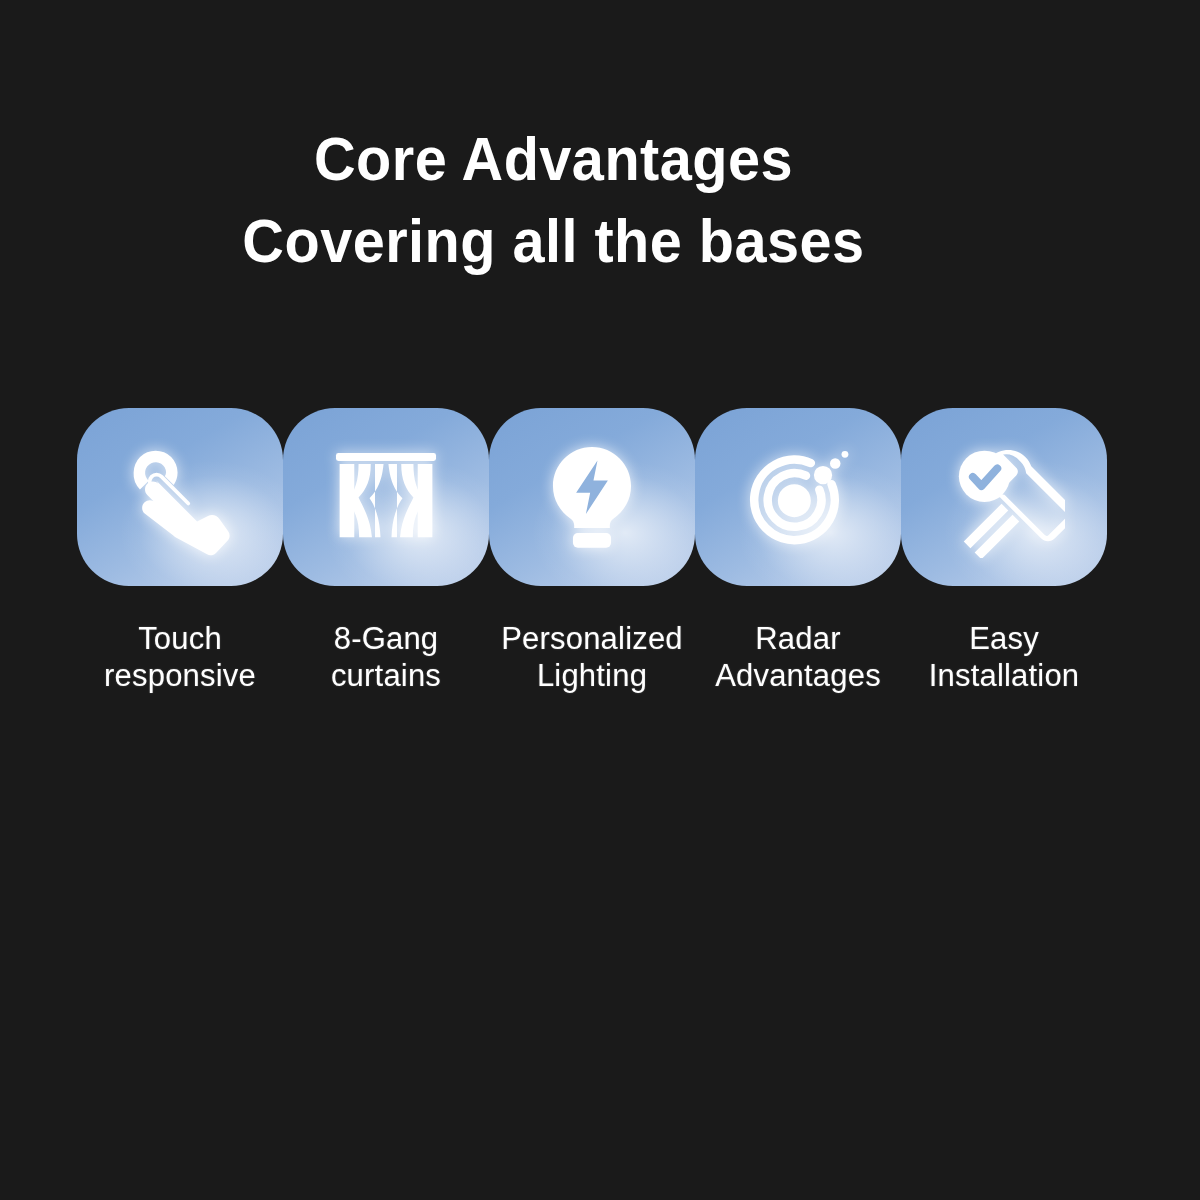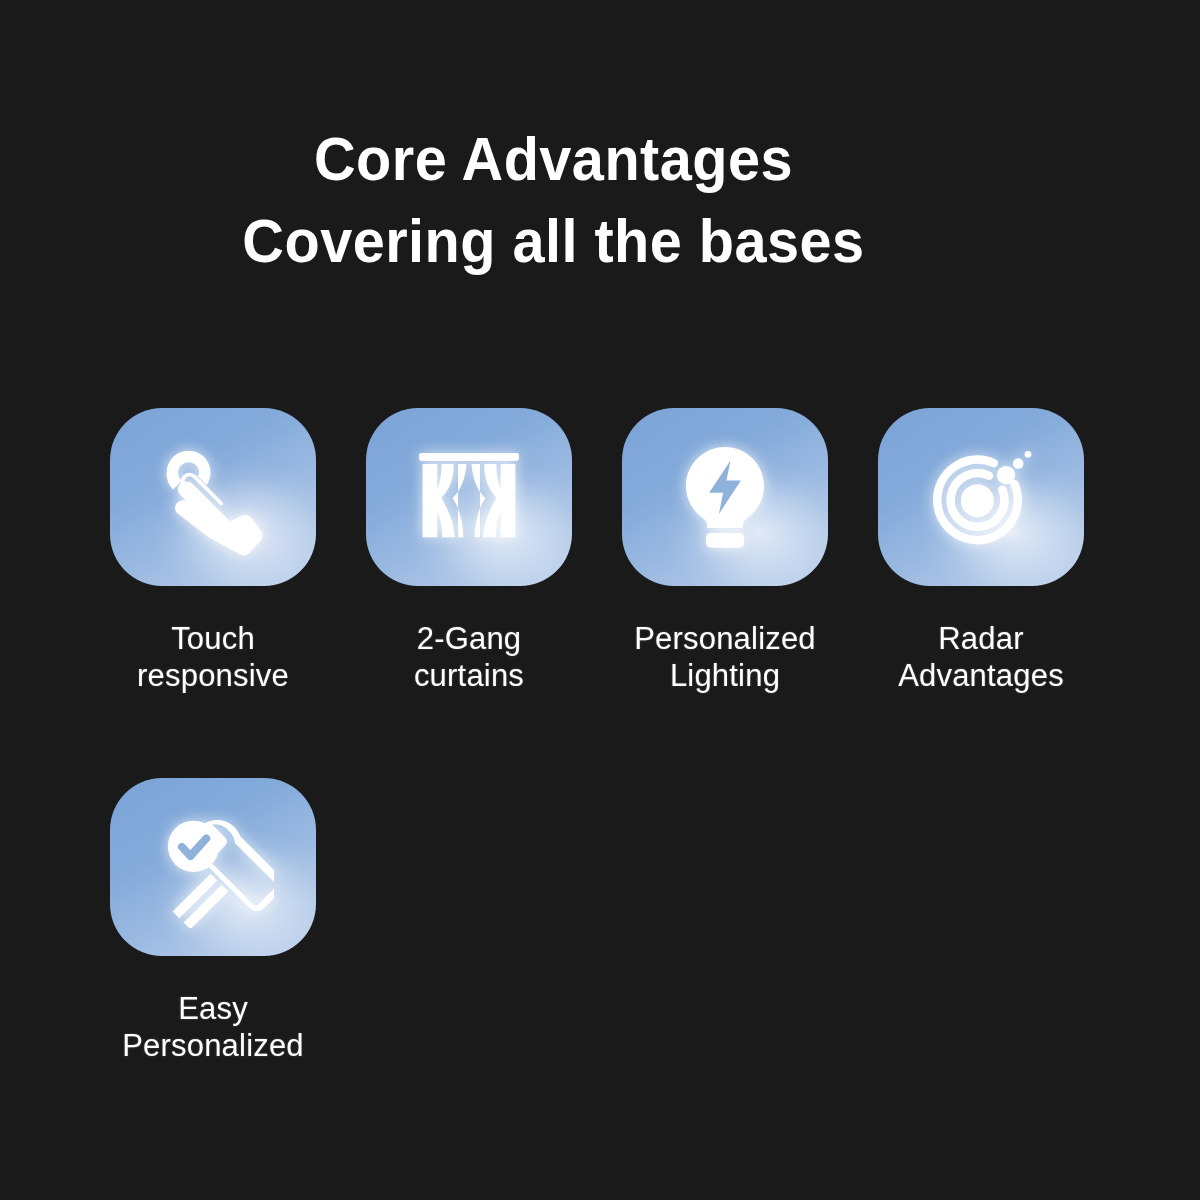--- a/index.html
+++ b/index.html
@@ -33,28 +33,27 @@
     letter-spacing: 0.5px;
     transform: scaleX(0.93);
     transform-origin: center;
     white-space: nowrap;
   }
 
   
   .grid {
     position: absolute;
     top: 408px;
-    left: 89px;
+    left: 77px;
     width: 1016px;
     display: grid;
-    grid-template-columns: repeat(4, 1fr);
+    grid-template-columns: repeat(5, 1fr);
     grid-template-rows: repeat(2, 362px);
     column-gap: 0px;
     row-gap: 0px;
-    gap: 8px;
   }
   .cell {
     display: flex;
     flex-direction: column;
     align-items: center;
   }
 
   
   .tile {
     width: 206px;
@@ -129,21 +128,21 @@
           <rect x="9" y="14" width="82" height="6.5" rx="2" fill="#ffffff"></rect>
           <path d="M12 23h12v60H12V23Z" fill="#ffffff"></path>
           <path d="M27.5 23h10c0 13-3.5 20.5-10 27.5C31 58 37 67 38.5 83H28C28 68 24 60 18 53c7-8 9.5-17 9.5-30Z" fill="#ffffff"></path>
           <path d="M41 23h7c-1.5 16-6.5 23-11.5 28C41 57 45 68 45.5 83H41V23Z" fill="#ffffff"></path>
           <path d="M88 23H76v60h12V23Z" fill="#ffffff"></path>
           <path d="M72.5 23h-10c0 13 3.5 20.5 10 27.5C69 58 63 67 61.5 83H72c0-15 4-23 10-30-7-8-9.5-17-9.5-30Z" fill="#ffffff"></path>
           <path d="M59 23h-7c1.5 16 6.5 23 11.5 28C59 57 55 68 54.5 83H59V23Z" fill="#ffffff"></path>
         </svg>
       </span>
     </div>
-    <div class="label">2-Gang
+    <div class="label">8-Gang
 curtains</div>
   </div>
 
   <div class="cell">
     <div class="tile">
       <span class="glyph">
         <svg viewBox="0 0 100 100" fill="none">
           <path d="M50 9c-17.7 0-32 14.3-32 32 0 11.2 5.8 21 14.5 26.8 1.8 1.2 2.9 3.2 2.9 5.4v2.3h29.2v-2.3c0-2.2 1.1-4.2 2.9-5.4C76.2 62 82 52.2 82 41c0-17.7-14.3-32-32-32Z" fill="#ffffff"></path>
           <rect x="34.4" y="79.5" width="31.2" height="12" rx="4" fill="#ffffff"></rect>
           <path d="M54.5 20 37 46.5h11.5L45 64l18-27.5H51.2L54.5 20Z" fill="#8fb2dd"></path>
@@ -179,16 +178,16 @@
             <path d="M62 8c-11 0-20 9-20 20 0 3.1.7 6 2 8.6V84c0 4.4 3.6 8 8 8h20c4.4 0 8-3.6 8-8V36.6c1.3-2.6 2-5.5 2-8.6 0-11-9-20-20-20Zm-8.5 5.5v15.2c0 2.5 2 4.5 4.5 4.5h8c2.5 0 4.5-2 4.5-4.5V13.5A14.7 14.7 0 0 1 76.5 28c0 3-.9 5.8-2.4 8.1l-1 1.5V84a2.5 2.5 0 0 1-2.5 2.5h-20A2.5 2.5 0 0 1 48 84V37.6l-1-1.5A14.6 14.6 0 0 1 44.6 28c0-6.6 4-12.3 9.7-14.5Z" fill="#ffffff"></path>
           </g>
           <path d="M17 86.5 48 55.5l5.5 5.5-31 31-5.5-5.5Z" fill="#ffffff"></path>
           <path d="M26 95.5 57 64.5l5.5 5.5-31 31-5.5-5.5Z" fill="#ffffff"></path>
           <circle cx="34" cy="33" r="21" fill="#ffffff"></circle>
           <path d="M24.5 33.5 31.5 41l13-14.5" stroke="#8fb2dd" stroke-width="6.5" stroke-linecap="round" stroke-linejoin="round" fill="none"></path>
         </svg>
       </span>
     </div>
     <div class="label">Easy
-Personalized</div>
+Installation</div>
   </div>
 
 </div>
 
 </body></html>

